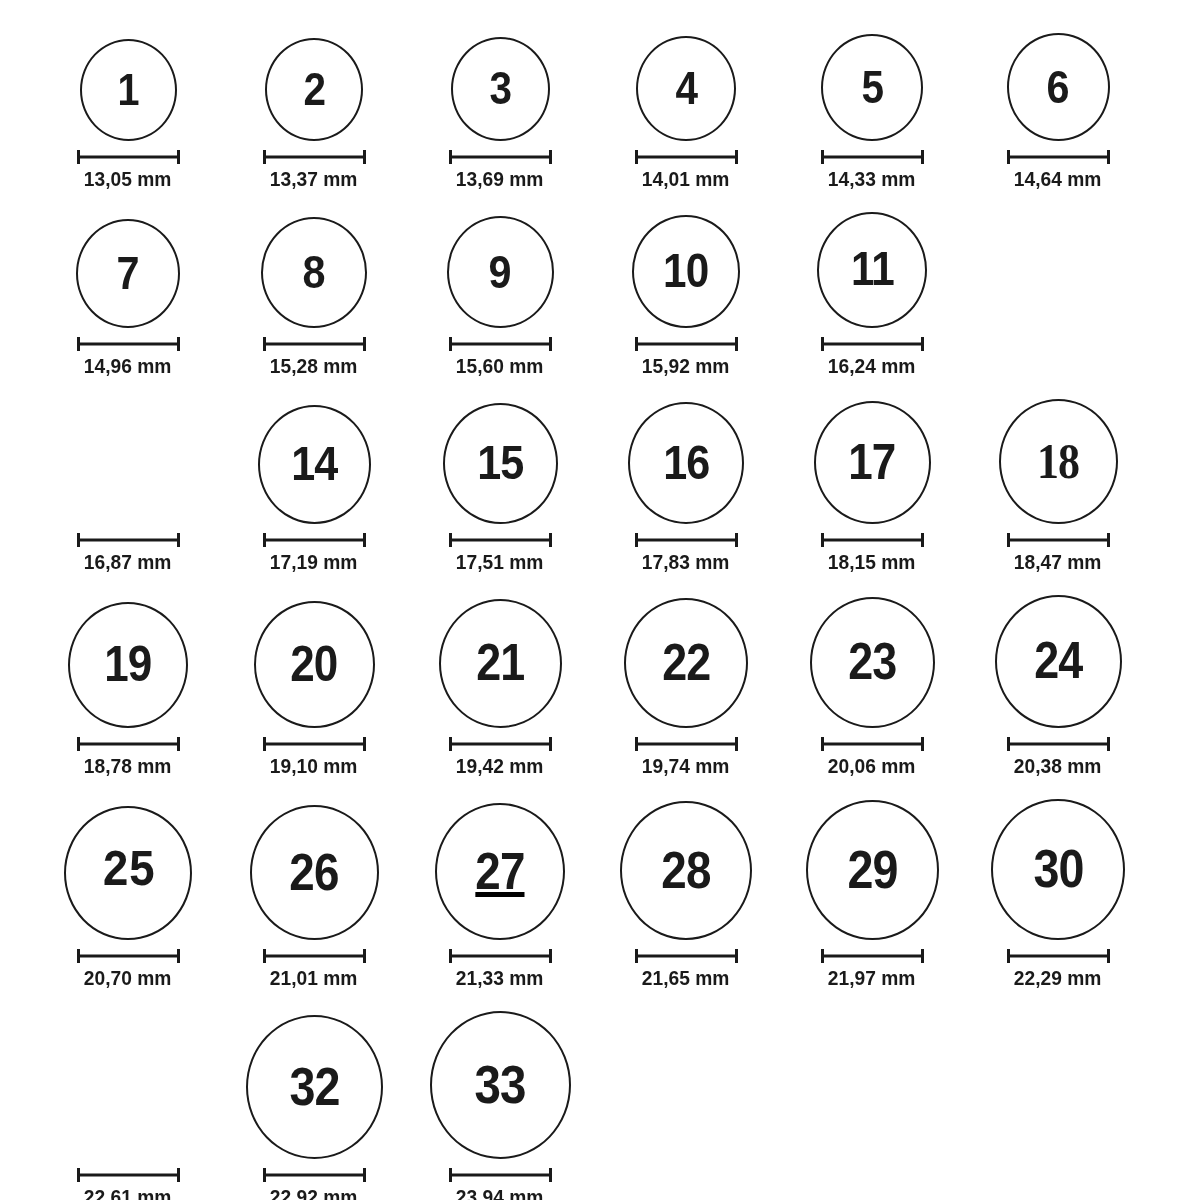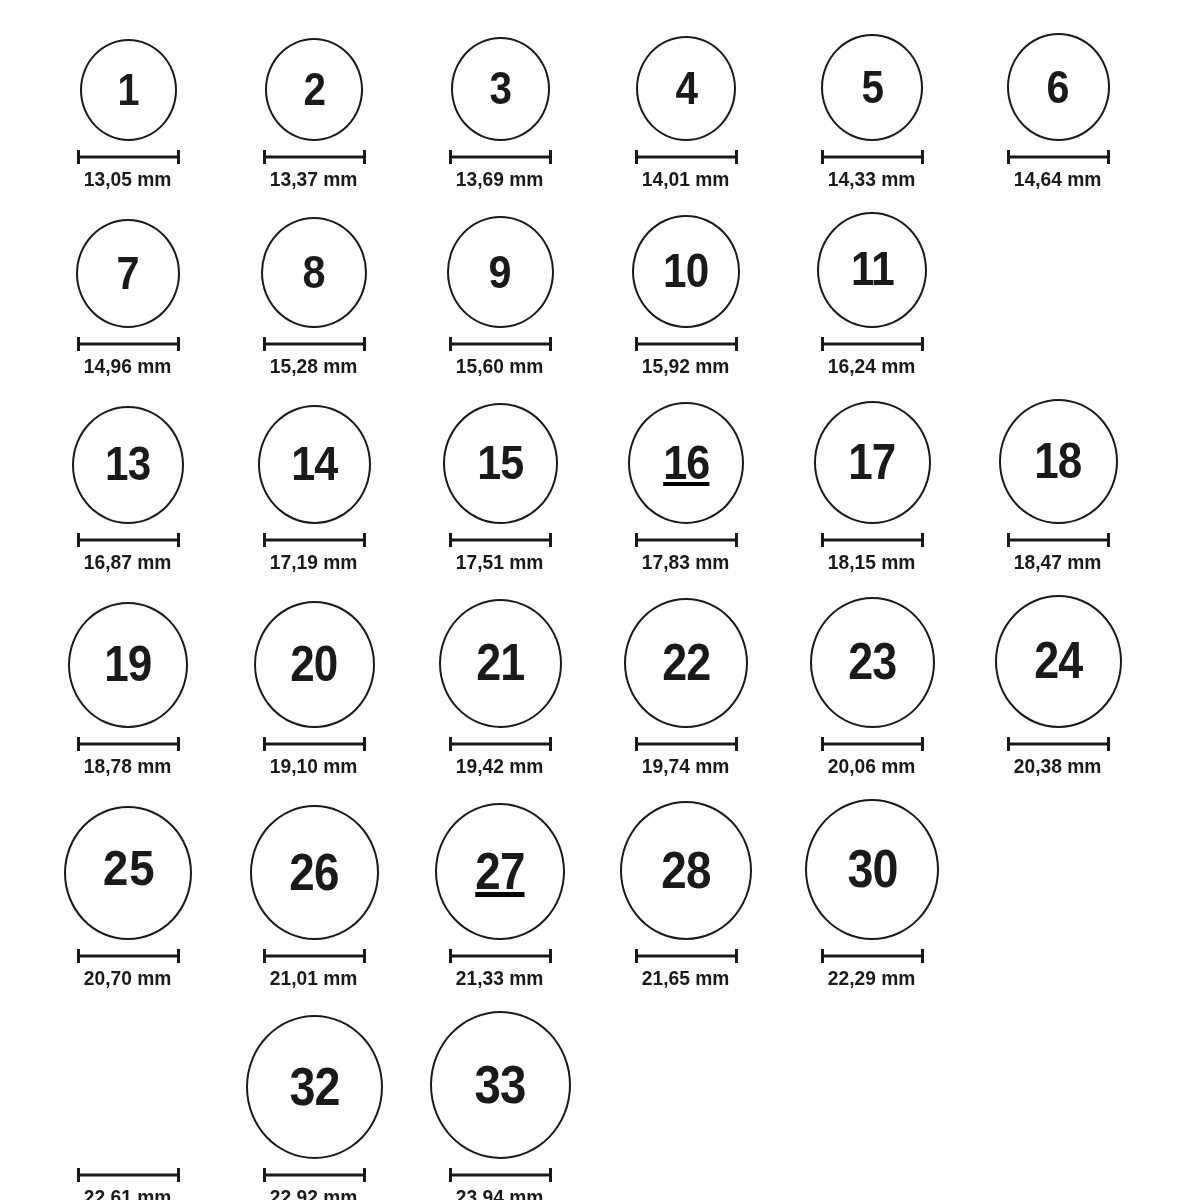--- a/index.html
+++ b/index.html
@@ -212,23 +212,20 @@
       <span class="tick left"></span>
       <span class="bar"></span>
       <span class="tick right"></span>
     </div>
     <div class="label">16,24 mm</div>
   </div>
 
 </div>
     <div class="row">
   <div class="cell">
-    <div class="circle" style="width: 112px; height: 118px;">
-      <span class="num" style="font-size: 48px;">13</span>
-    </div>
     <div class="ruler">
       <span class="tick left"></span>
       <span class="bar"></span>
       <span class="tick right"></span>
     </div>
     <div class="label">16,87 mm</div>
   </div>
 
   <div class="cell">
     <div class="circle" style="width: 113px; height: 119px;">
@@ -248,21 +245,21 @@
     </div>
     <div class="ruler">
       <span class="tick left"></span>
       <span class="bar"></span>
       <span class="tick right"></span>
     </div>
     <div class="label">17,51 mm</div>
   </div>
 
   <div class="cell">
-    <div class="circle" style="width: 116px; height: 122px; text-decoration: underline;">
+    <div class="circle" style="width: 116px; height: 122px;">
       <span class="num" style="font-size: 49px;">16</span>
     </div>
     <div class="ruler">
       <span class="tick left"></span>
       <span class="bar"></span>
       <span class="tick right"></span>
     </div>
     <div class="label">17,83 mm</div>
   </div>
 
@@ -272,21 +269,21 @@
     </div>
     <div class="ruler">
       <span class="tick left"></span>
       <span class="bar"></span>
       <span class="tick right"></span>
     </div>
     <div class="label">18,15 mm</div>
   </div>
 
   <div class="cell">
-    <div class="circle" style="width: 119px; height: 125px;">
+    <div class="circle" style="width: 119px; height: 125px; font-family: Liberation Serif, serif;">
       <span class="num" style="font-size: 50px;">18</span>
     </div>
     <div class="ruler">
       <span class="tick left"></span>
       <span class="bar"></span>
       <span class="tick right"></span>
     </div>
     <div class="label">18,47 mm</div>
   </div>
 </div>
@@ -405,20 +402,31 @@
       <span class="num" style="font-size: 52px;">28</span>
     </div>
     <div class="ruler">
       <span class="tick left"></span>
       <span class="bar"></span>
       <span class="tick right"></span>
     </div>
     <div class="label">21,65 mm</div>
   </div>
 
+  <div class="cell">
+    <div class="circle" style="width: 133px; height: 140px;">
+      <span class="num" style="font-size: 53px;">29</span>
+    </div>
+    <div class="ruler">
+      <span class="tick left"></span>
+      <span class="bar"></span>
+      <span class="tick right"></span>
+    </div>
+    <div class="label">21,97 mm</div>
+  </div>
 
   <div class="cell">
     <div class="circle" style="width: 134px; height: 141px;">
       <span class="num" style="font-size: 53px;">30</span>
     </div>
     <div class="ruler">
       <span class="tick left"></span>
       <span class="bar"></span>
       <span class="tick right"></span>
     </div>

